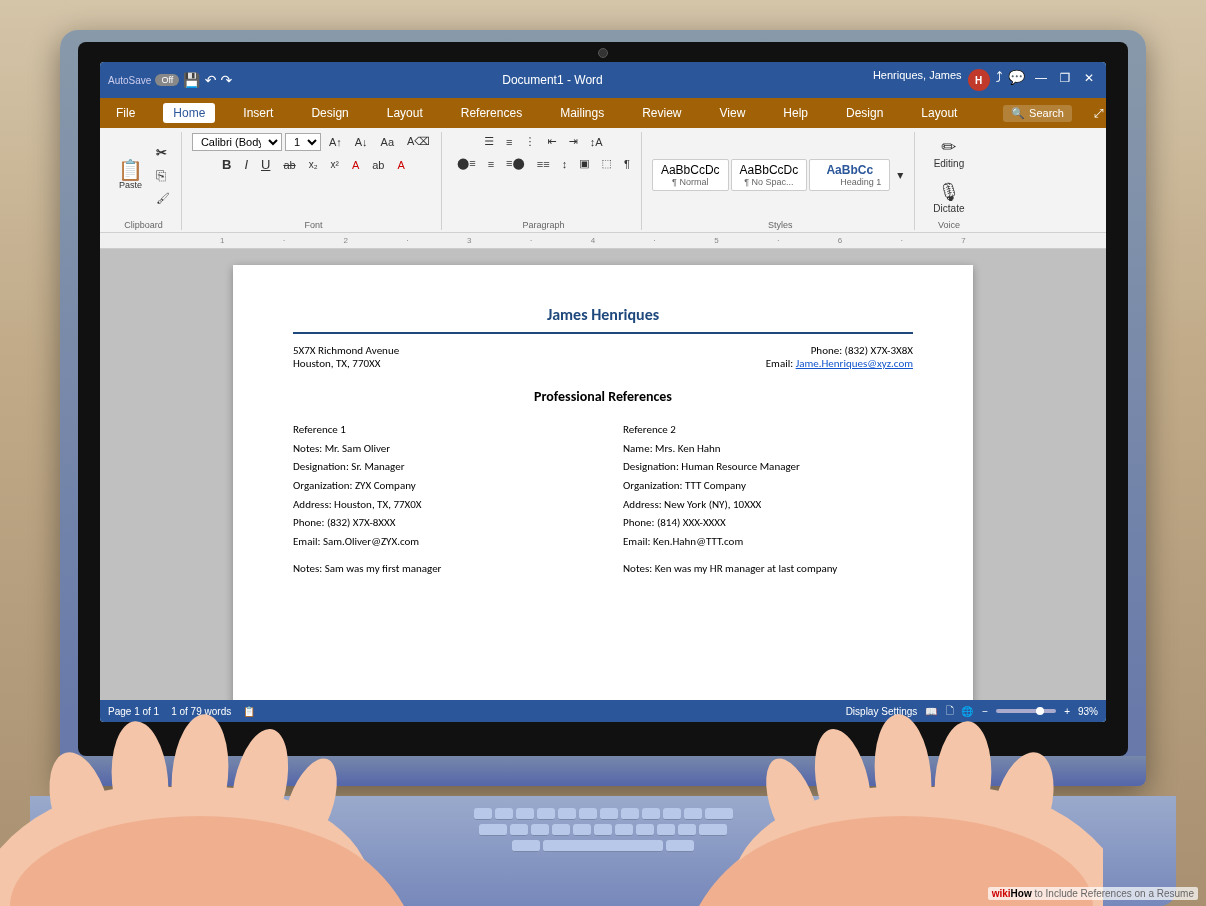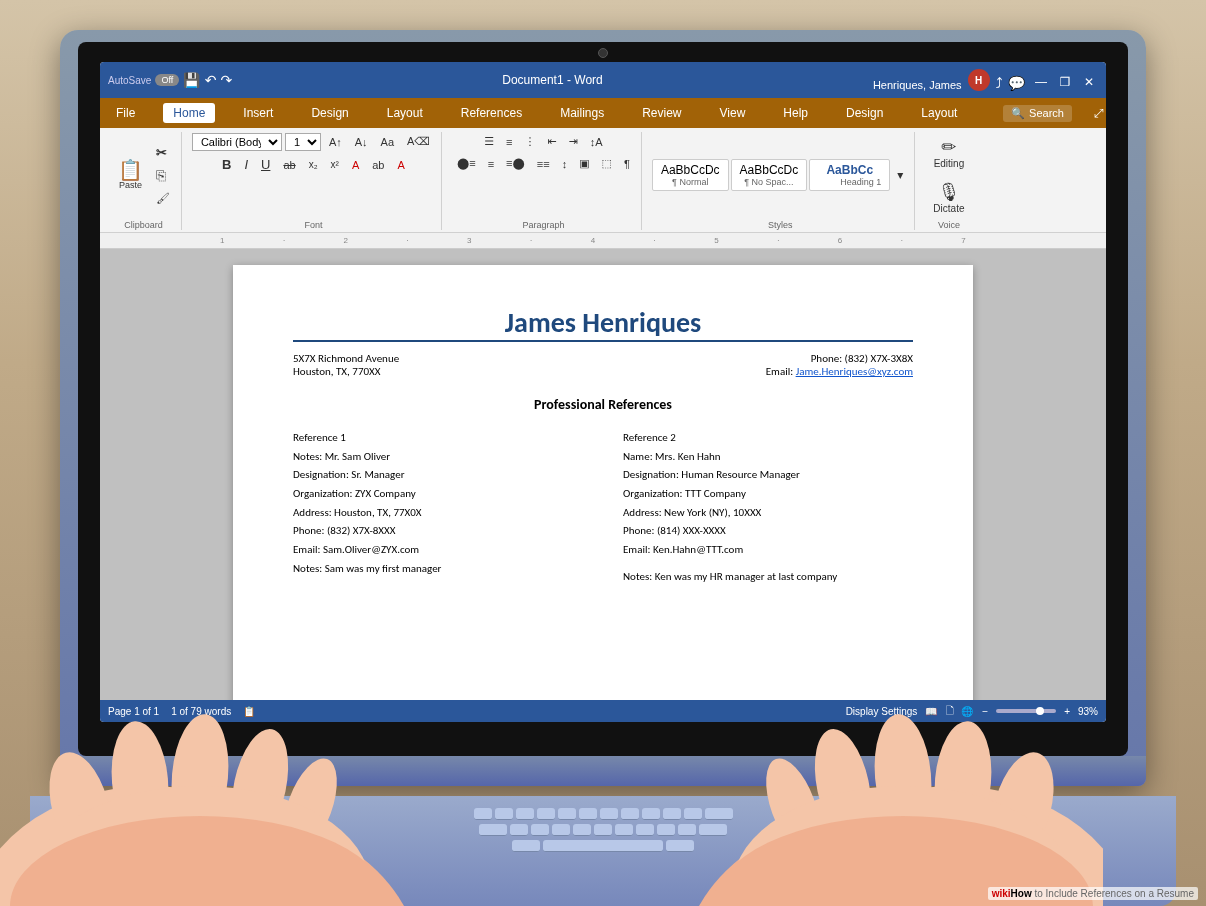--- a/index.html
+++ b/index.html
@@ -100,21 +100,21 @@
       color: #fff;
     }
     .title-bar-center {
       flex: 1;
       text-align: center;
       font-size: 12px;
       color: #fff;
     }
     .title-bar-right {
       display: flex;
-      align-items: flex-end;
+      align-items: flex-start;
       gap: 6px;
     }
     .user-name {
       font-size: 11px;
       color: #fff;
     }
     .user-avatar {
       width: 22px;
       height: 22px;
       background: #c0392b;
@@ -305,23 +305,24 @@
       box-shadow: 0 2px 8px rgba(0,0,0,0.3);
       padding: 40px 60px;
       font-family: 'Times New Roman', serif;
       font-size: 12px;
       color: #000;
       position: relative;
     }
 
     .page-name {
       text-align: center;
-      font-size: 28px;
+      font-size: 16px;
       font-weight: bold;
       color: #1f497d;
+      margin-bottom: 8px;
       font-family: 'Calibri', 'Segoe UI', sans-serif;
     }
 
     .page-header-line {
       border-bottom: 2px solid #1f497d;
       margin-bottom: 10px;
     }
 
     .contact-row {
       display: flex;
@@ -633,21 +634,21 @@
           <div class="section-title">Professional References</div>
           <div class="references-grid">
             <div class="ref-col">
               <div>Reference 1</div>
               <div>Notes: Mr. Sam Oliver</div>
               <div>Designation: Sr. Manager</div>
               <div>Organization: ZYX Company</div>
               <div>Address: Houston, TX, 77X0X</div>
               <div>Phone: (832) X7X-8XXX</div>
               <div>Email: Sam.Oliver@ZYX.com</div>
-              <div style="margin-top:0;">Notes: Sam was my first manager</div>
+              <div style="margin-top:8px;">Notes: Sam was my first manager</div>
             </div>
             <div class="ref-col">
               <div>Reference 2</div>
               <div>Name: Mrs. Ken Hahn</div>
               <div>Designation: Human Resource Manager</div>
               <div>Organization: TTT Company</div>
               <div>Address: New York (NY), 10XXX</div>
               <div>Phone: (814) XXX-XXXX</div>
               <div>Email: Ken.Hahn@TTT.com</div>
               <div style="margin-top:8px;">Notes: Ken was my HR manager at last company</div>

